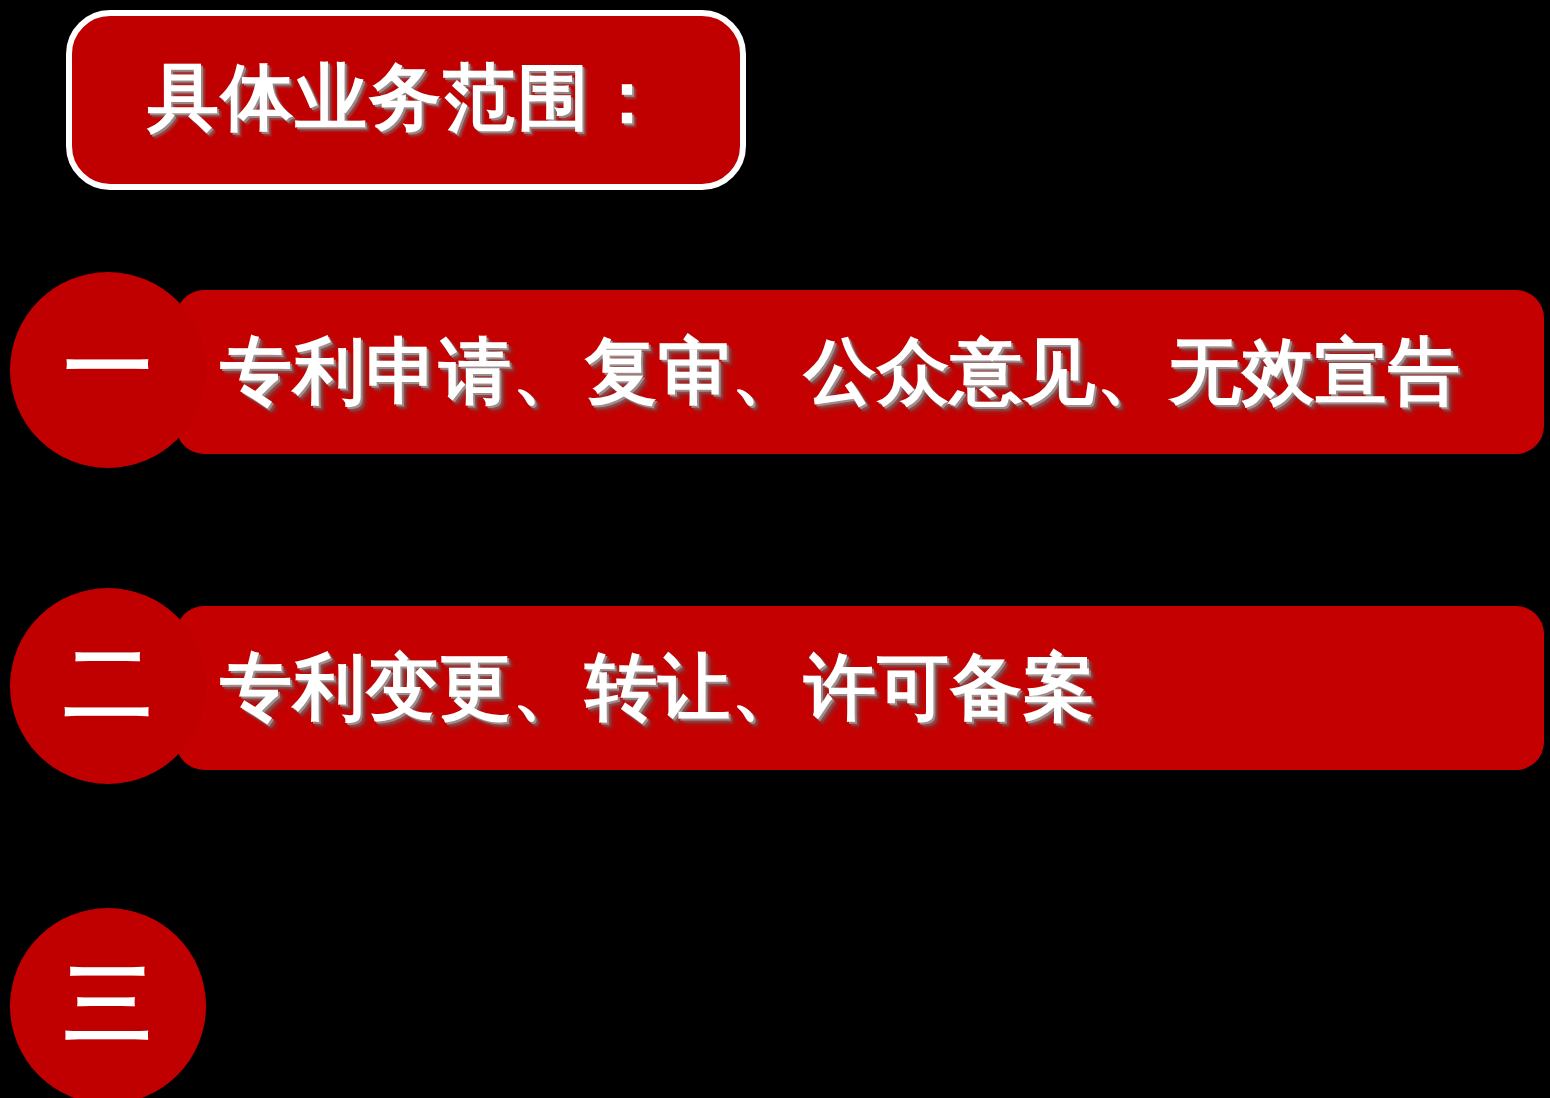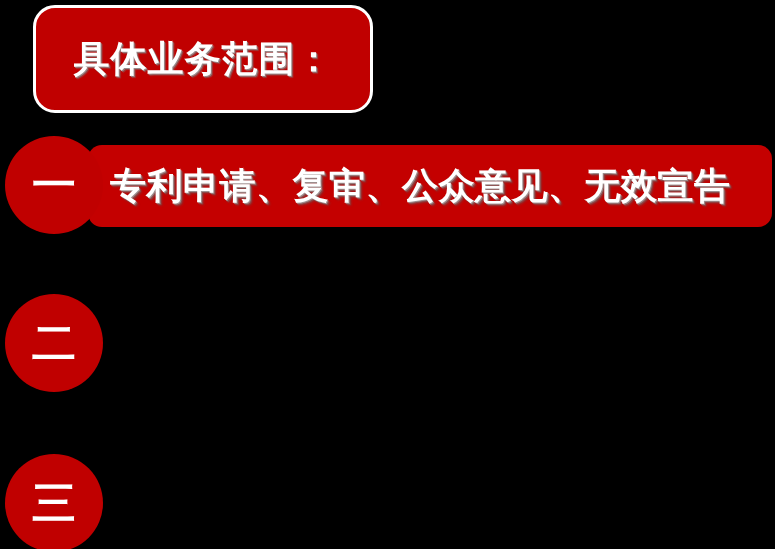--- a/index.html
+++ b/index.html
@@ -20,21 +20,21 @@
     height: 549px;
     background: #000000;
   }
 
   
   .header-banner {
     position: absolute;
     left: 33px;
     top: 5px;
     width: 340px;
-    height: 108px;
+    height: 90px;
     background: #C00000;
     border: 3px solid #FFFFFF;
     border-radius: 22px;
     box-sizing: border-box;
     display: flex;
     align-items: center;
     justify-content: center;
   }
   .header-text {
     color: #FFFFFF;
@@ -121,20 +121,23 @@
   <div class="row row-1">
     <div class="label-bar">
       <span class="label-text">专利申请、复审、公众意见、无效宣告</span>
     </div>
     <div class="numeral-circle">
       <span class="numeral-text">一</span>
     </div>
   </div>
 
   <div class="row row-2">
+    <div class="label-bar">
+      <span class="label-text">专利变更、转让、许可备案</span>
+    </div>
     <div class="numeral-circle">
       <span class="numeral-text">二</span>
     </div>
   </div>
 
   <div class="row row-3">
     <div class="numeral-circle">
       <span class="numeral-text">三</span>
     </div>
   </div>

